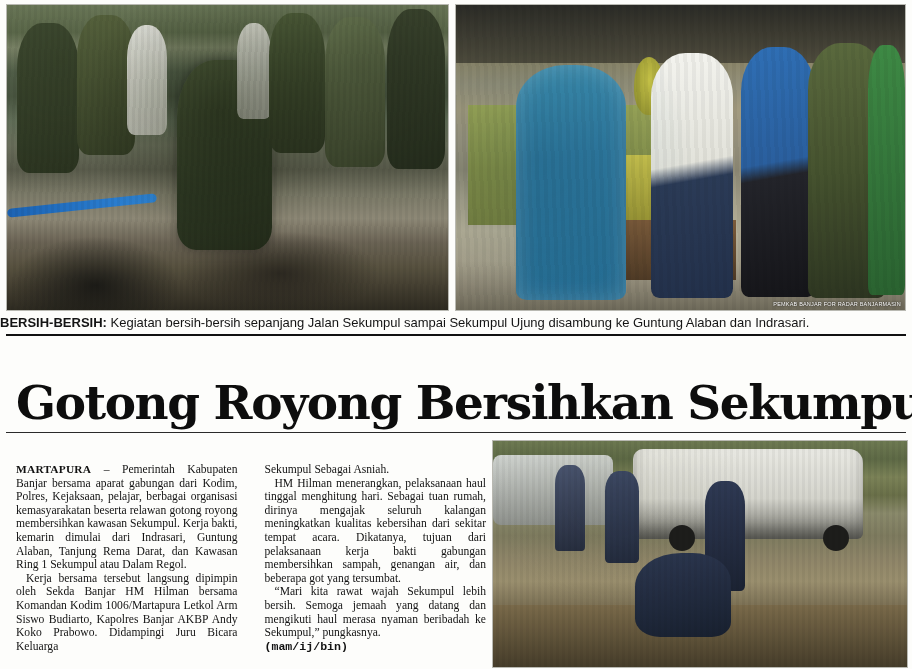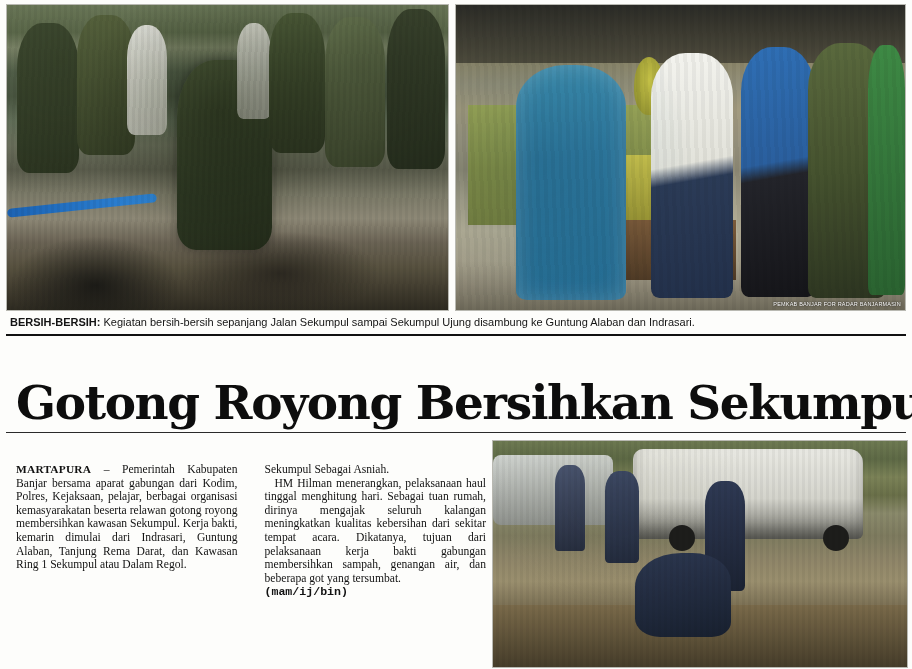--- a/index.html
+++ b/index.html
@@ -116,25 +116,25 @@
     font-family: "Liberation Sans", sans-serif;
     font-size: 5.5px;
     letter-spacing: .2px;
     color: #ffffff;
     text-shadow: 0 0 2px rgba(0,0,0,.9);
   }
 
   
   .caption {
     position: absolute;
-    left: 10px;
+    left: 0;
     top: 316px;
     width: 900px;
     font-family: "Liberation Sans", sans-serif;
-    font-size: 11px;
+    font-size: 13px;
     line-height: 13px;
     color: #141414;
   }
   .caption b { font-weight: 700; }
 
   .rule {
     position: absolute;
     left: 6px;
     top: 334px;
     width: 900px;
@@ -273,24 +273,26 @@
 
   <div class="rule"></div>
 
   <h1 class="headline">Gotong Royong Bersihkan Sekumpul</h1>
 
   <div class="rule2"></div>
 
   <div class="cols">
     <div class="col">
       <p class="first"><span class="dateline">MARTAPURA</span><span> – Pemerintah Kabupaten Banjar bersama aparat gabungan dari Kodim, Polres, Kejaksaan, pelajar, berbagai organisasi kemasyarakatan beserta relawan gotong royong membersihkan kawasan Sekumpul. Kerja bakti, kemarin dimulai dari Indrasari, Guntung Alaban, Tanjung Rema Darat, dan Kawasan Ring 1 Sekumpul atau Dalam Regol.</span></p>
+      <p>Kerja bersama tersebut langsung dipimpin oleh Sekda Banjar HM Hilman bersama Komandan Kodim 1006/Martapura Letkol Arm Siswo Budiarto, Kapolres Banjar AKBP Andy Koko Prabowo. Didampingi Juru Bicara Keluarga</p>
     </div>
     <div class="col">
       <p class="first">Sekumpul Sebagai Asniah.</p>
       <p>HM Hilman menerangkan, pelaksanaan haul tinggal menghitung hari. Sebagai tuan rumah, dirinya mengajak seluruh kalangan meningkatkan kualitas kebersihan dari sekitar tempat acara. Dikatanya, tujuan dari pelaksanaan kerja bakti gabungan membersihkan sampah, genangan air, dan beberapa got yang tersumbat.</p>
+      <p>“Mari kita rawat wajah Sekumpul lebih bersih. Semoga jemaah yang datang dan mengikuti haul merasa nyaman beribadah ke Sekumpul,” pungkasnya.</p>
       <p class="first byline-end">(mam/ij/bin)</p>
     </div>
   </div>
 
   <div class="photo-bottom pb">
     <div class="car2"></div>
     <div class="car"></div>
     <div class="wheel w-a"></div>
     <div class="wheel w-b"></div>
     <div class="ground"></div>

